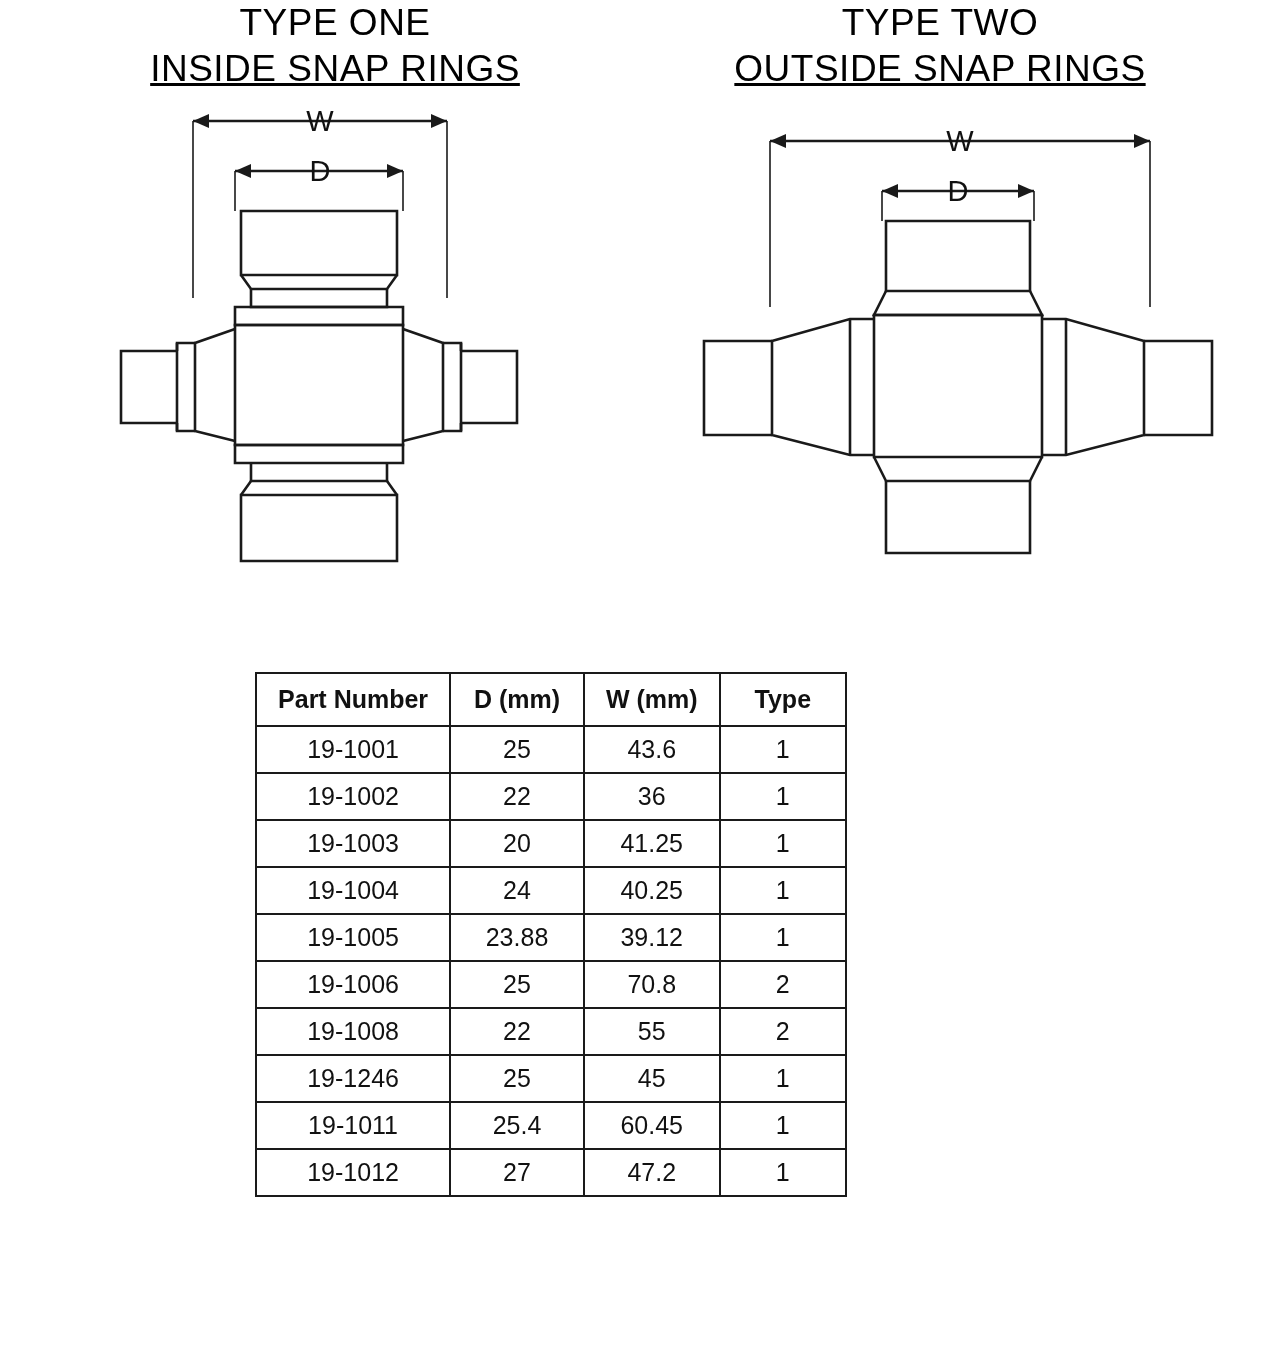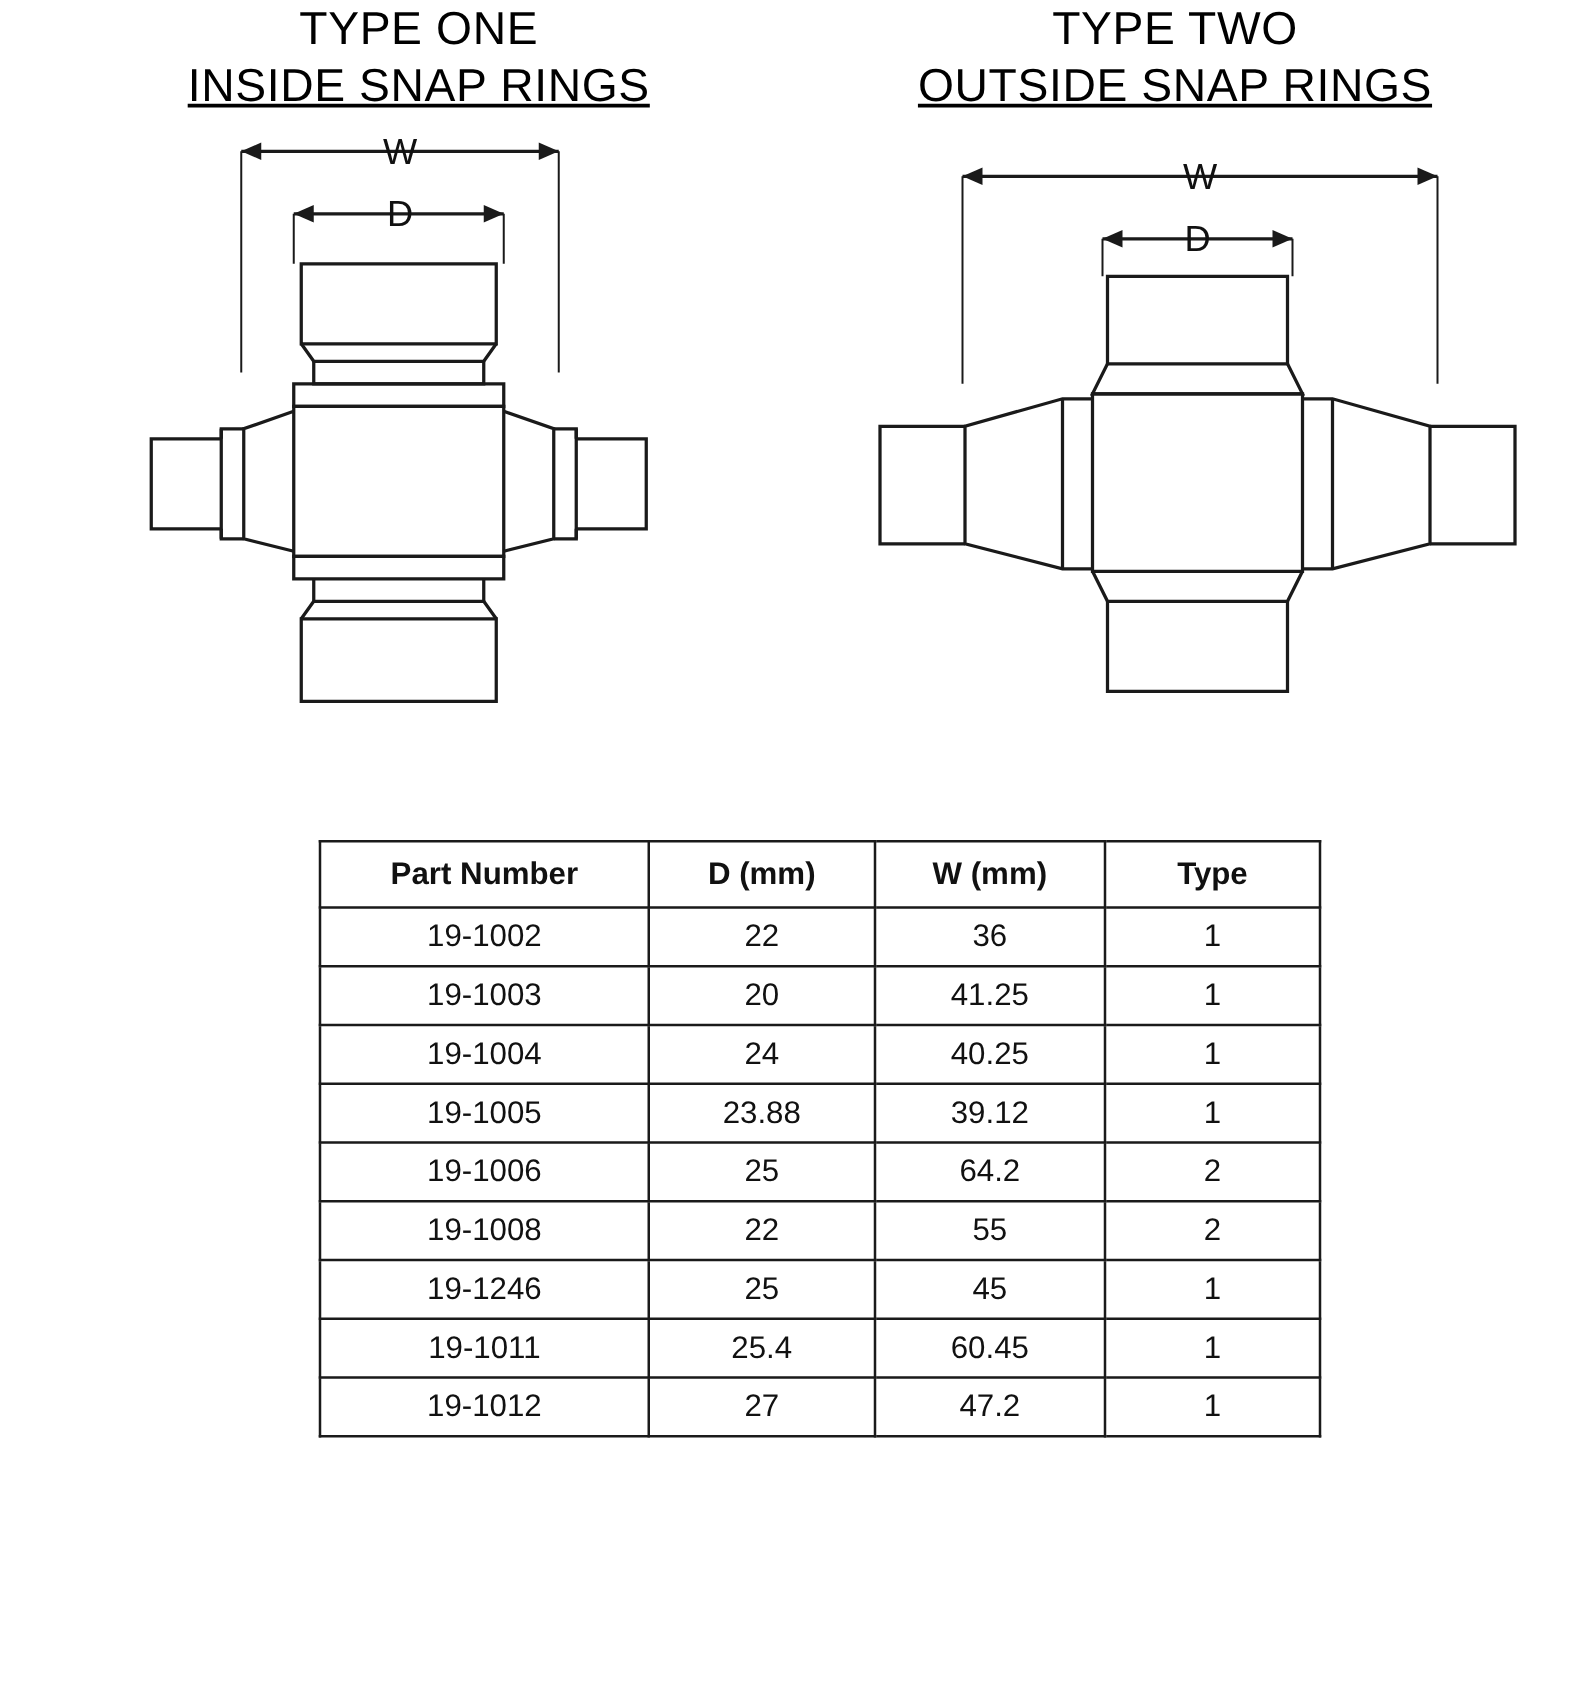--- a/index.html
+++ b/index.html
@@ -43,21 +43,21 @@
   .dia-title .l2 { display: block; text-decoration: underline; }
   svg { display: block; }
   .table-wrap {
     position: absolute;
     left: 255px;
     top: 672px;
     width: 730px;
   }
   table.spec {
     border-collapse: collapse;
-    width: 802px;
+    width: 592px;
     background: #fff;
   }
   table.spec th, table.spec td {
     border: 2px solid #1a1a1a;
     text-align: center;
     font-size: 25px;
     padding: 8px 4px;
     font-weight: 400;
     color: #111;
   }
@@ -181,20 +181,26 @@
       <thead>
         <tr>
           <th>Part Number</th>
           <th>D (mm)</th>
           <th>W (mm)</th>
           <th>Type</th>
         </tr>
       </thead>
       <tbody>
         <tr>
+          <td>19-1001</td>
+          <td>25</td>
+          <td>43.6</td>
+          <td>1</td>
+        </tr>
+        <tr>
           <td>19-1002</td>
           <td>22</td>
           <td>36</td>
           <td>1</td>
         </tr>
         <tr>
           <td>19-1003</td>
           <td>20</td>
           <td>41.25</td>
           <td>1</td>
@@ -207,21 +213,21 @@
         </tr>
         <tr>
           <td>19-1005</td>
           <td>23.88</td>
           <td>39.12</td>
           <td>1</td>
         </tr>
         <tr>
           <td>19-1006</td>
           <td>25</td>
-          <td>64.2</td>
+          <td>70.8</td>
           <td>2</td>
         </tr>
         <tr>
           <td>19-1008</td>
           <td>22</td>
           <td>55</td>
           <td>2</td>
         </tr>
         <tr>
           <td>19-1246</td>

